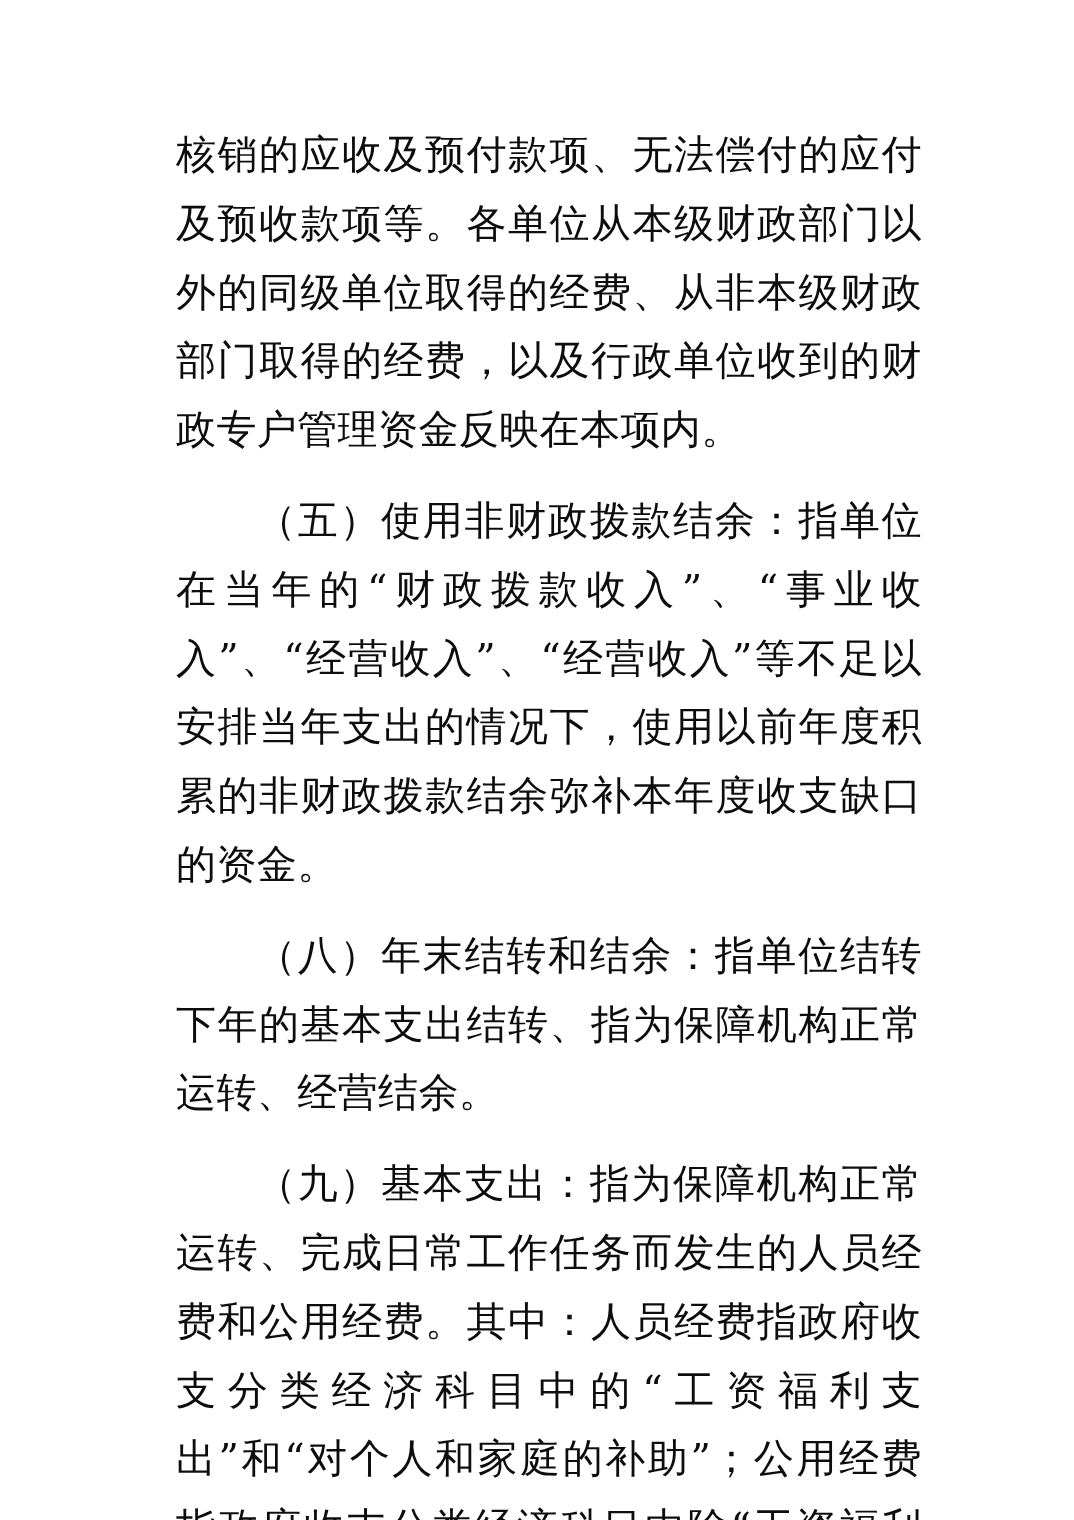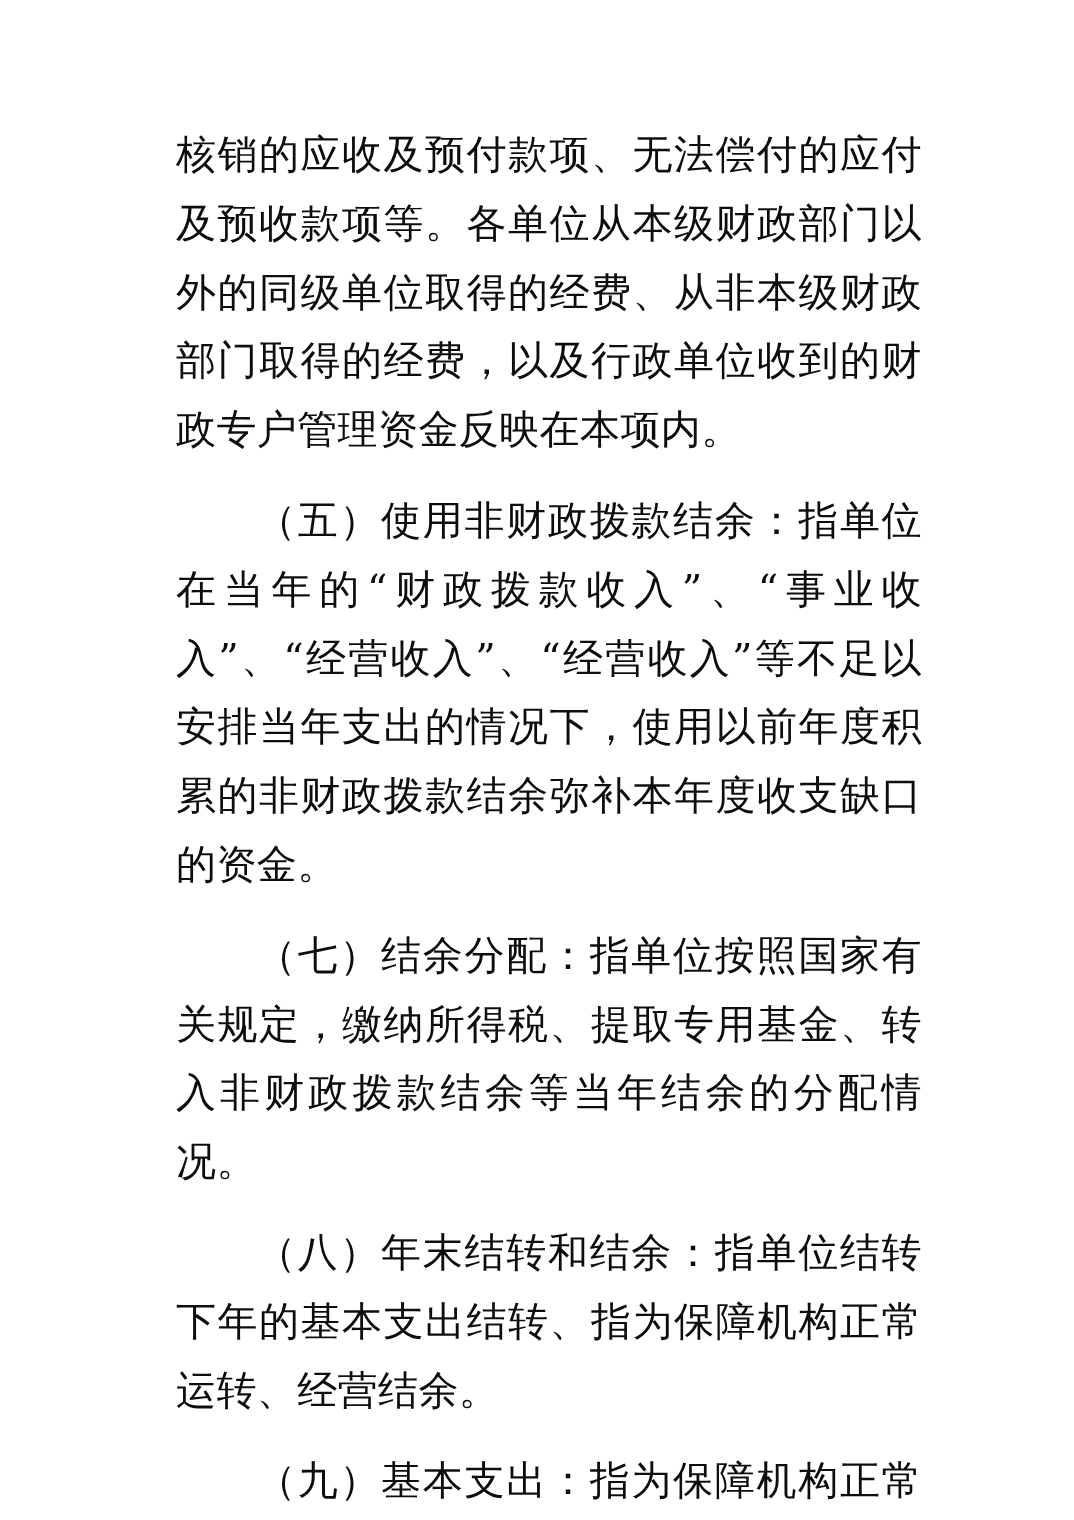--- a/index.html
+++ b/index.html
@@ -34,17 +34,16 @@
     text-indent: 0;
   }
 </style>
 </head>
 <body>
 
 <div class="page">
   <div class="doc-body">
     <p class="para no-indent">核销的应收及预付款项、无法偿付的应付及预收款项等。各单位从本级财政部门以外的同级单位取得的经费、从非本级财政部门取得的经费，以及行政单位收到的财政专户管理资金反映在本项内。</p>
     <p class="para">（五）使用非财政拨款结余：指单位在当年的“财政拨款收入”、“事业收入”、“经营收入”、“经营收入”等不足以安排当年支出的情况下，使用以前年度积累的非财政拨款结余弥补本年度收支缺口的资金。</p>
-    <p class="para">（七）结余分配：指单位按照国家有关规定，缴纳所得税、提取专用基金、转入非财政拨款结余等当年结余的分配情况。</p>
     <p class="para">（八）年末结转和结余：指单位结转下年的基本支出结转、指为保障机构正常运转、经营结余。</p>
     <p class="para">（九）基本支出：指为保障机构正常运转、完成日常工作任务而发生的人员经费和公用经费。其中：人员经费指政府收支分类经济科目中的“工资福利支出”和“对个人和家庭的补助”；公用经费指政府收支分类经济科目中除“工资福利支出”和“对个人和家庭的补助”外的其他支出。</p>
   </div>
 </div>
 
 </body></html>

